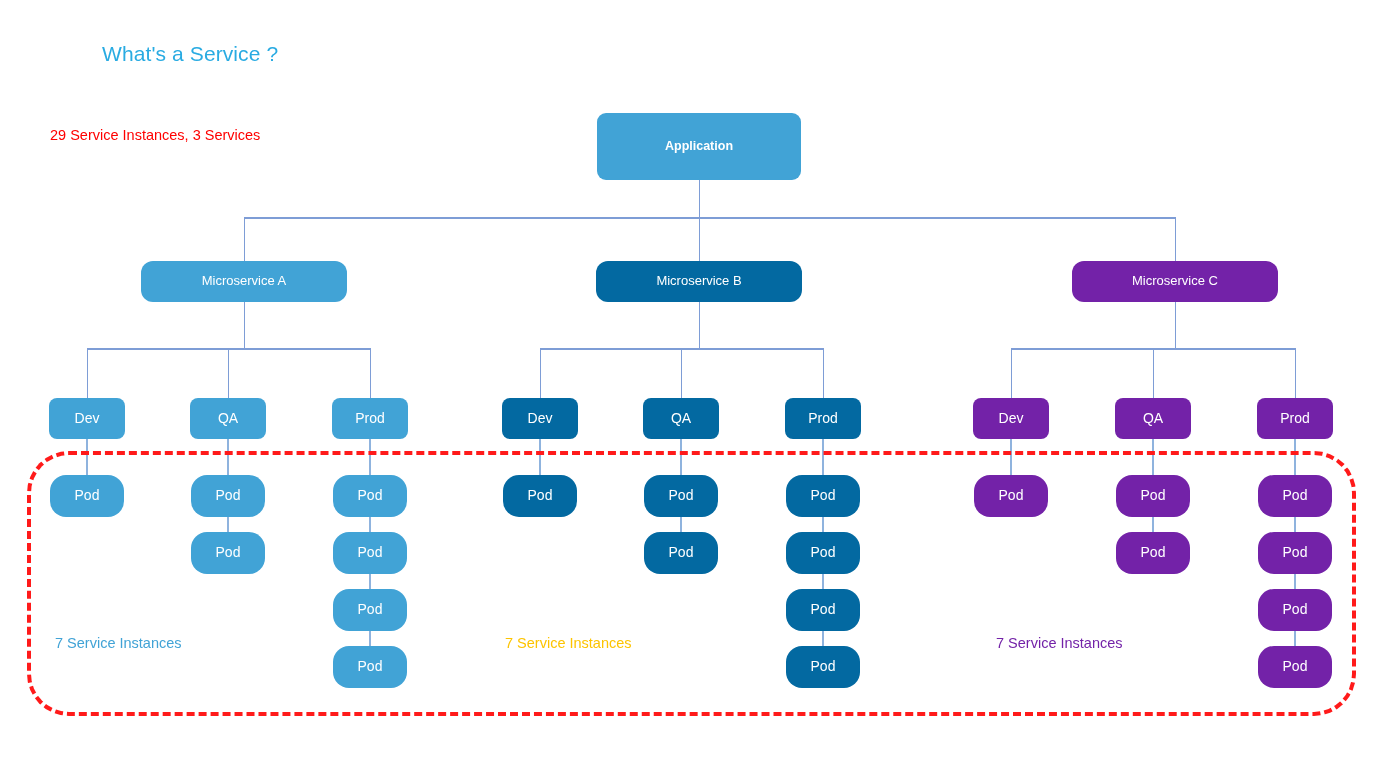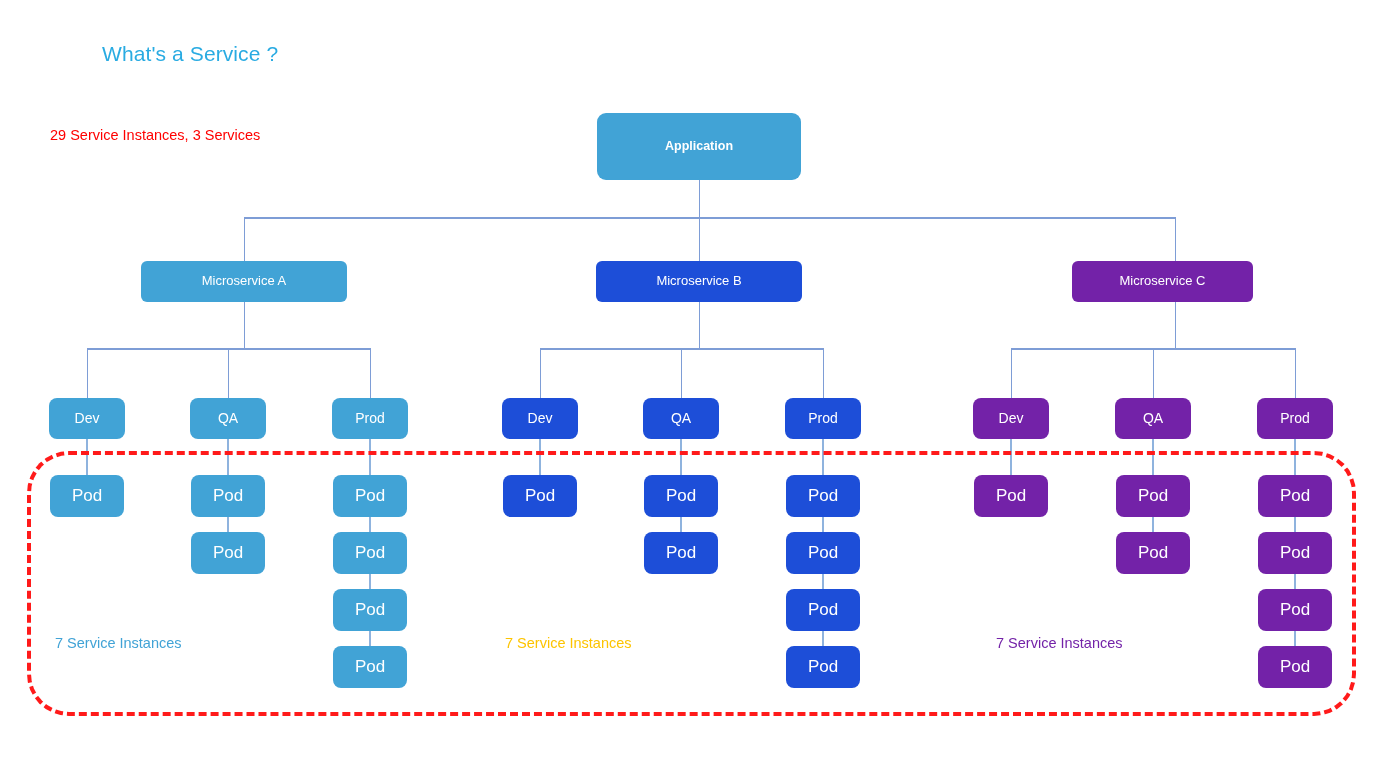--- a/index.html
+++ b/index.html
@@ -61,51 +61,51 @@
     align-items: center;
     justify-content: center;
     color: #ffffff;
     border-radius: 8px;
     text-align: center;
     line-height: 1.1;
     white-space: nowrap;
     user-select: none;
   }
   .node.blue   { background: #41A3D6; }
-  .node.yellow { background: #1d4ed8; }
+  .node.yellow { background: #0369a1; }
   .node.purple { background: #7322A8; }
 
   .node.app {
     left: 597px;
     top: 113px;
     width: 204px;
     height: 67px;
     font-size: 12.5px;
     font-weight: bold;
     border-radius: 9px;
   }
   .node.ms {
     top: 261px;
     width: 206px;
     height: 41px;
     font-size: 13px;
-    border-radius: 6px;
+    border-radius: 12px;
   }
   .node.env {
     top: 398px;
     width: 76px;
     height: 41px;
     font-size: 14px;
     border-radius: 8px;
   }
   .node.pod {
     width: 74px;
     height: 42px;
-    font-size: 17px;
-    border-radius: 8px;
+    font-size: 14px;
+    border-radius: 16px;
   }
 
   
   .group-caption {
     position: absolute;
     font-size: 14.5px;
     white-space: nowrap;
   }
   .group-caption.blue   { color: #41A3D6; }
   .group-caption.yellow { color: #FDC400; }
@@ -195,21 +195,21 @@
       <div class="node yellow env" style="left: 502px; top: 398px; width: 76px; height: 41px;">Dev</div>
       <div class="node yellow pod" style="left: 503px; top: 475px; width: 74px; height: 42px;">Pod</div>
       <div class="node yellow env" style="left: 643px; top: 398px; width: 76px; height: 41px;">QA</div>
       <div class="node yellow pod" style="left: 644px; top: 475px; width: 74px; height: 42px;">Pod</div>
       <div class="node yellow pod" style="left: 644px; top: 532px; width: 74px; height: 42px;">Pod</div>
       <div class="node yellow env" style="left: 785px; top: 398px; width: 76px; height: 41px;">Prod</div>
       <div class="node yellow pod" style="left: 786px; top: 475px; width: 74px; height: 42px;">Pod</div>
       <div class="node yellow pod" style="left: 786px; top: 532px; width: 74px; height: 42px;">Pod</div>
       <div class="node yellow pod" style="left: 786px; top: 589px; width: 74px; height: 42px;">Pod</div>
       <div class="node yellow pod" style="left: 786px; top: 646px; width: 74px; height: 42px;">Pod</div>
-      <div class="node purple ms" style="left: 1072px; top: 261px; width: 181px; height: 41px;">Microservice C</div>
+      <div class="node purple ms" style="left: 1072px; top: 261px; width: 206px; height: 41px;">Microservice C</div>
       <div class="node purple env" style="left: 973px; top: 398px; width: 76px; height: 41px;">Dev</div>
       <div class="node purple pod" style="left: 974px; top: 475px; width: 74px; height: 42px;">Pod</div>
       <div class="node purple env" style="left: 1115px; top: 398px; width: 76px; height: 41px;">QA</div>
       <div class="node purple pod" style="left: 1116px; top: 475px; width: 74px; height: 42px;">Pod</div>
       <div class="node purple pod" style="left: 1116px; top: 532px; width: 74px; height: 42px;">Pod</div>
       <div class="node purple env" style="left: 1257px; top: 398px; width: 76px; height: 41px;">Prod</div>
       <div class="node purple pod" style="left: 1258px; top: 475px; width: 74px; height: 42px;">Pod</div>
       <div class="node purple pod" style="left: 1258px; top: 532px; width: 74px; height: 42px;">Pod</div>
       <div class="node purple pod" style="left: 1258px; top: 589px; width: 74px; height: 42px;">Pod</div>
       <div class="node purple pod" style="left: 1258px; top: 646px; width: 74px; height: 42px;">Pod</div>

